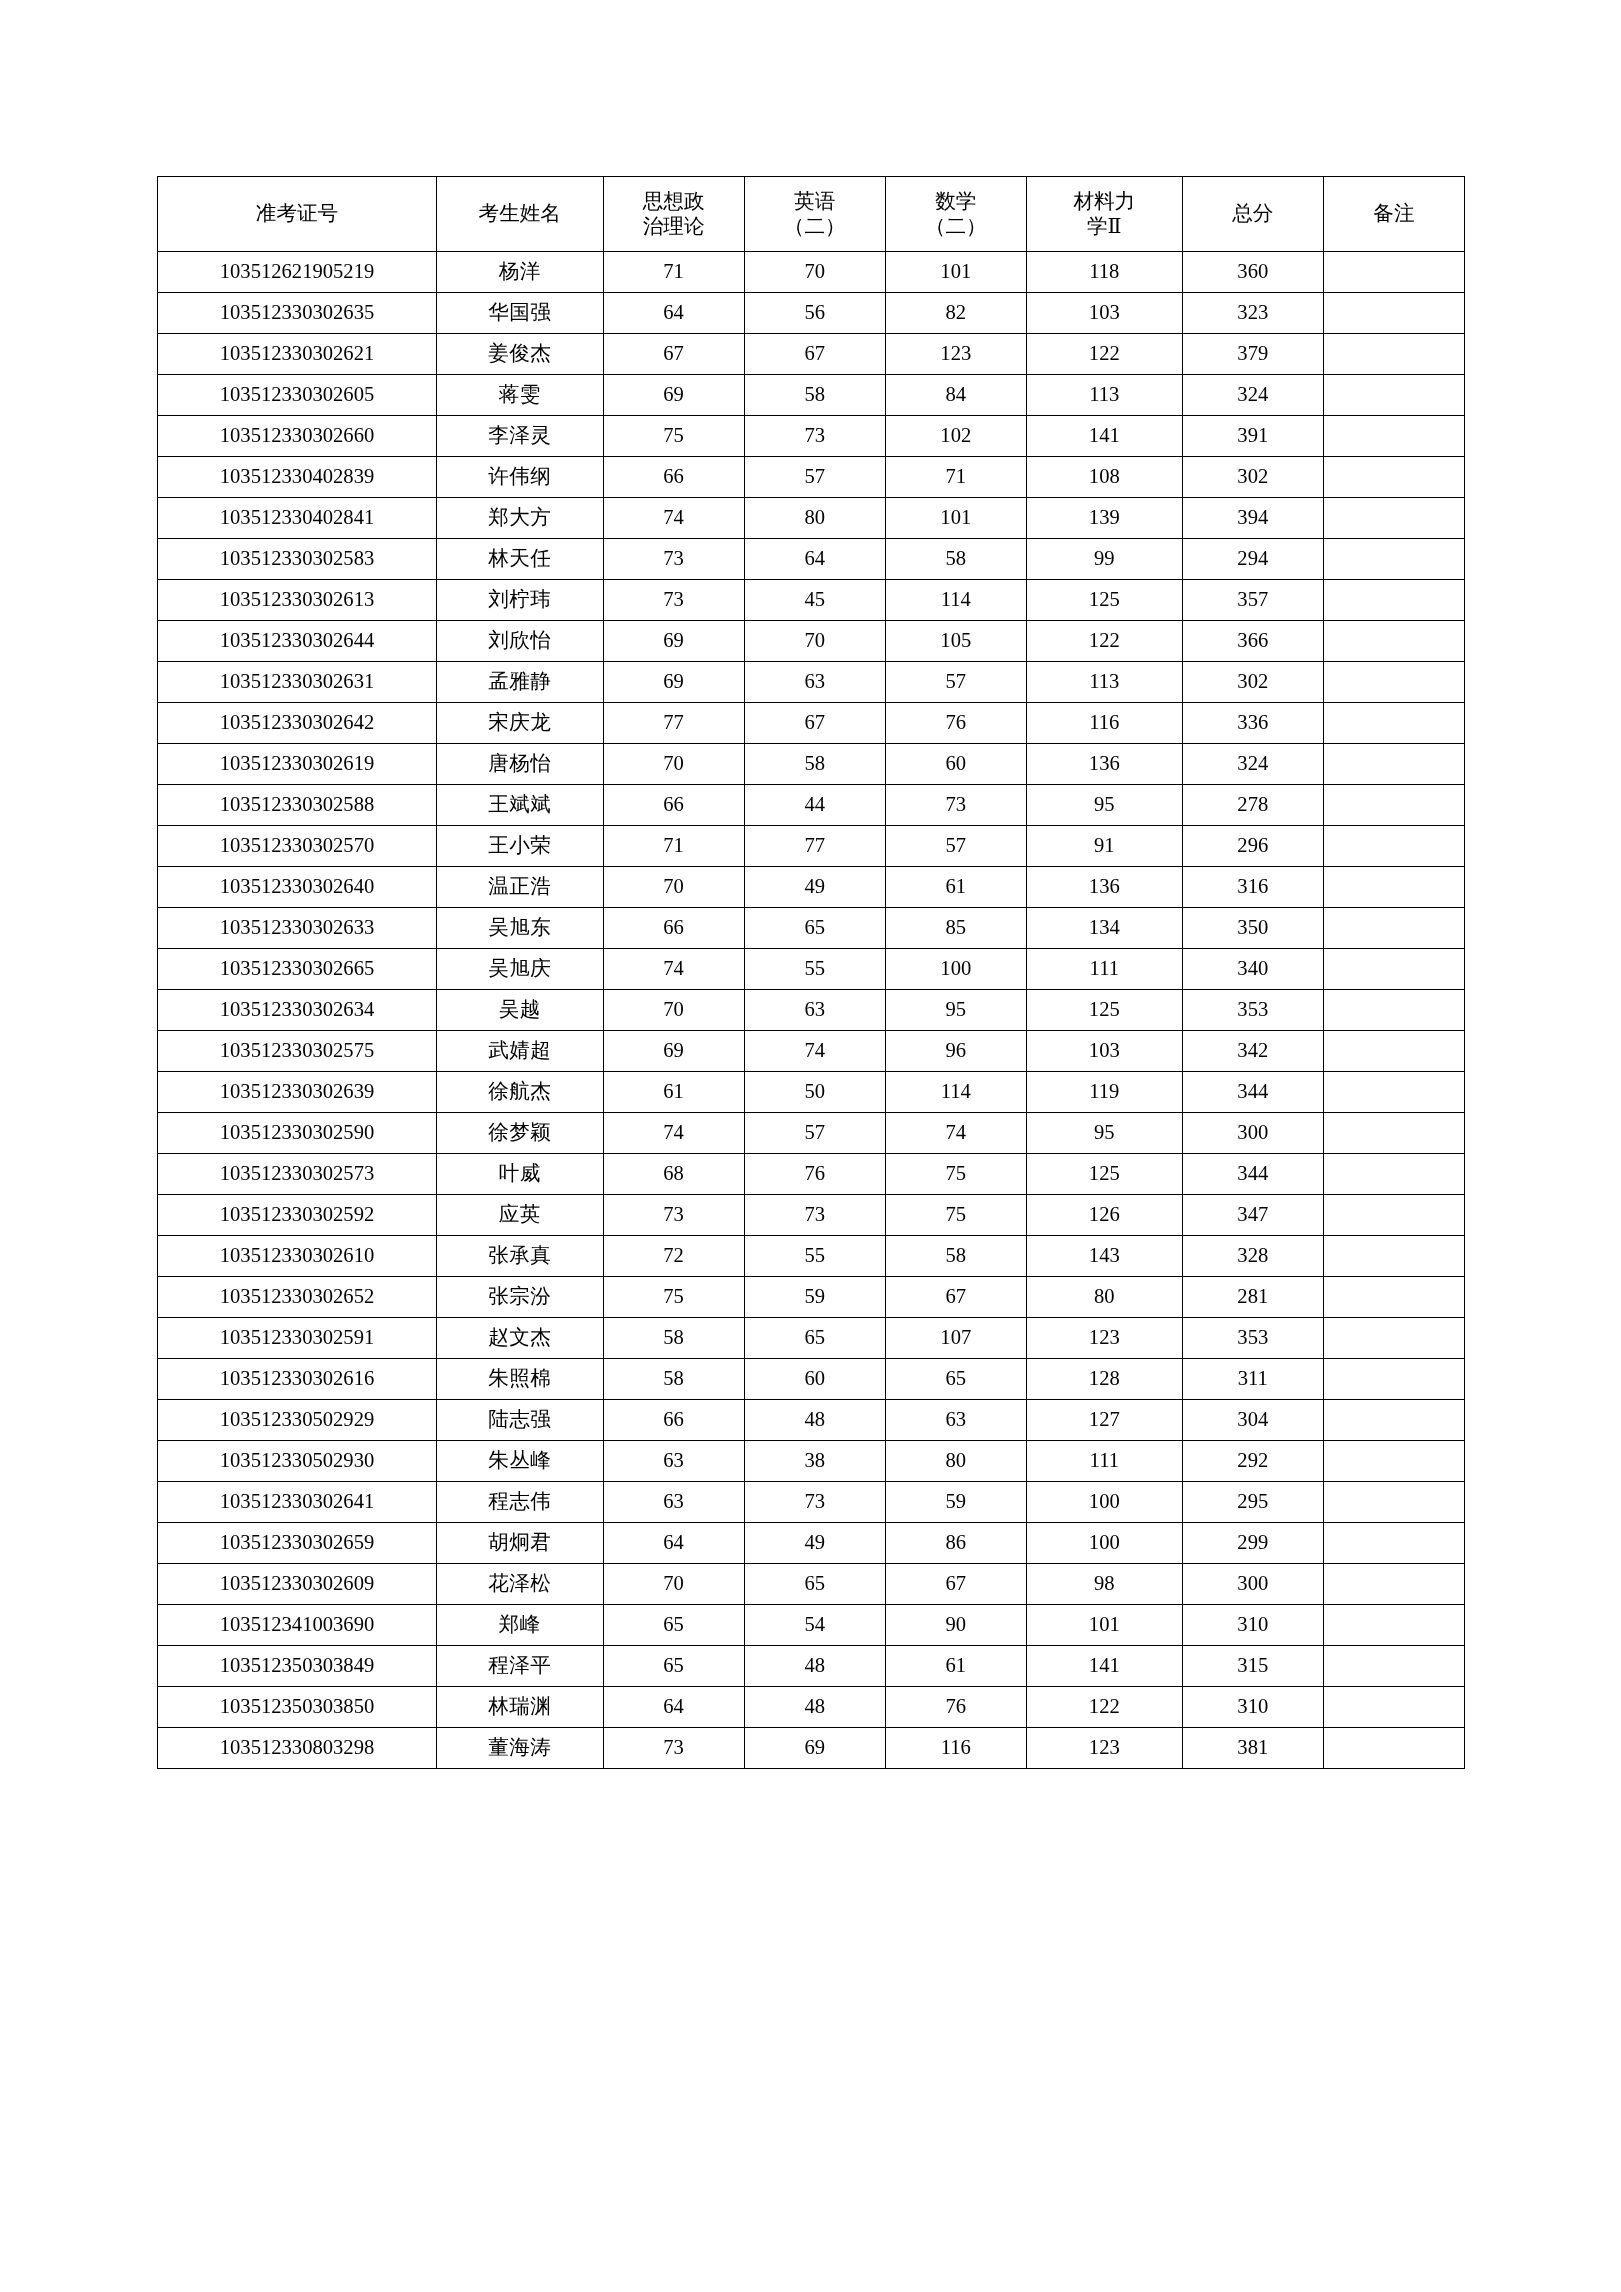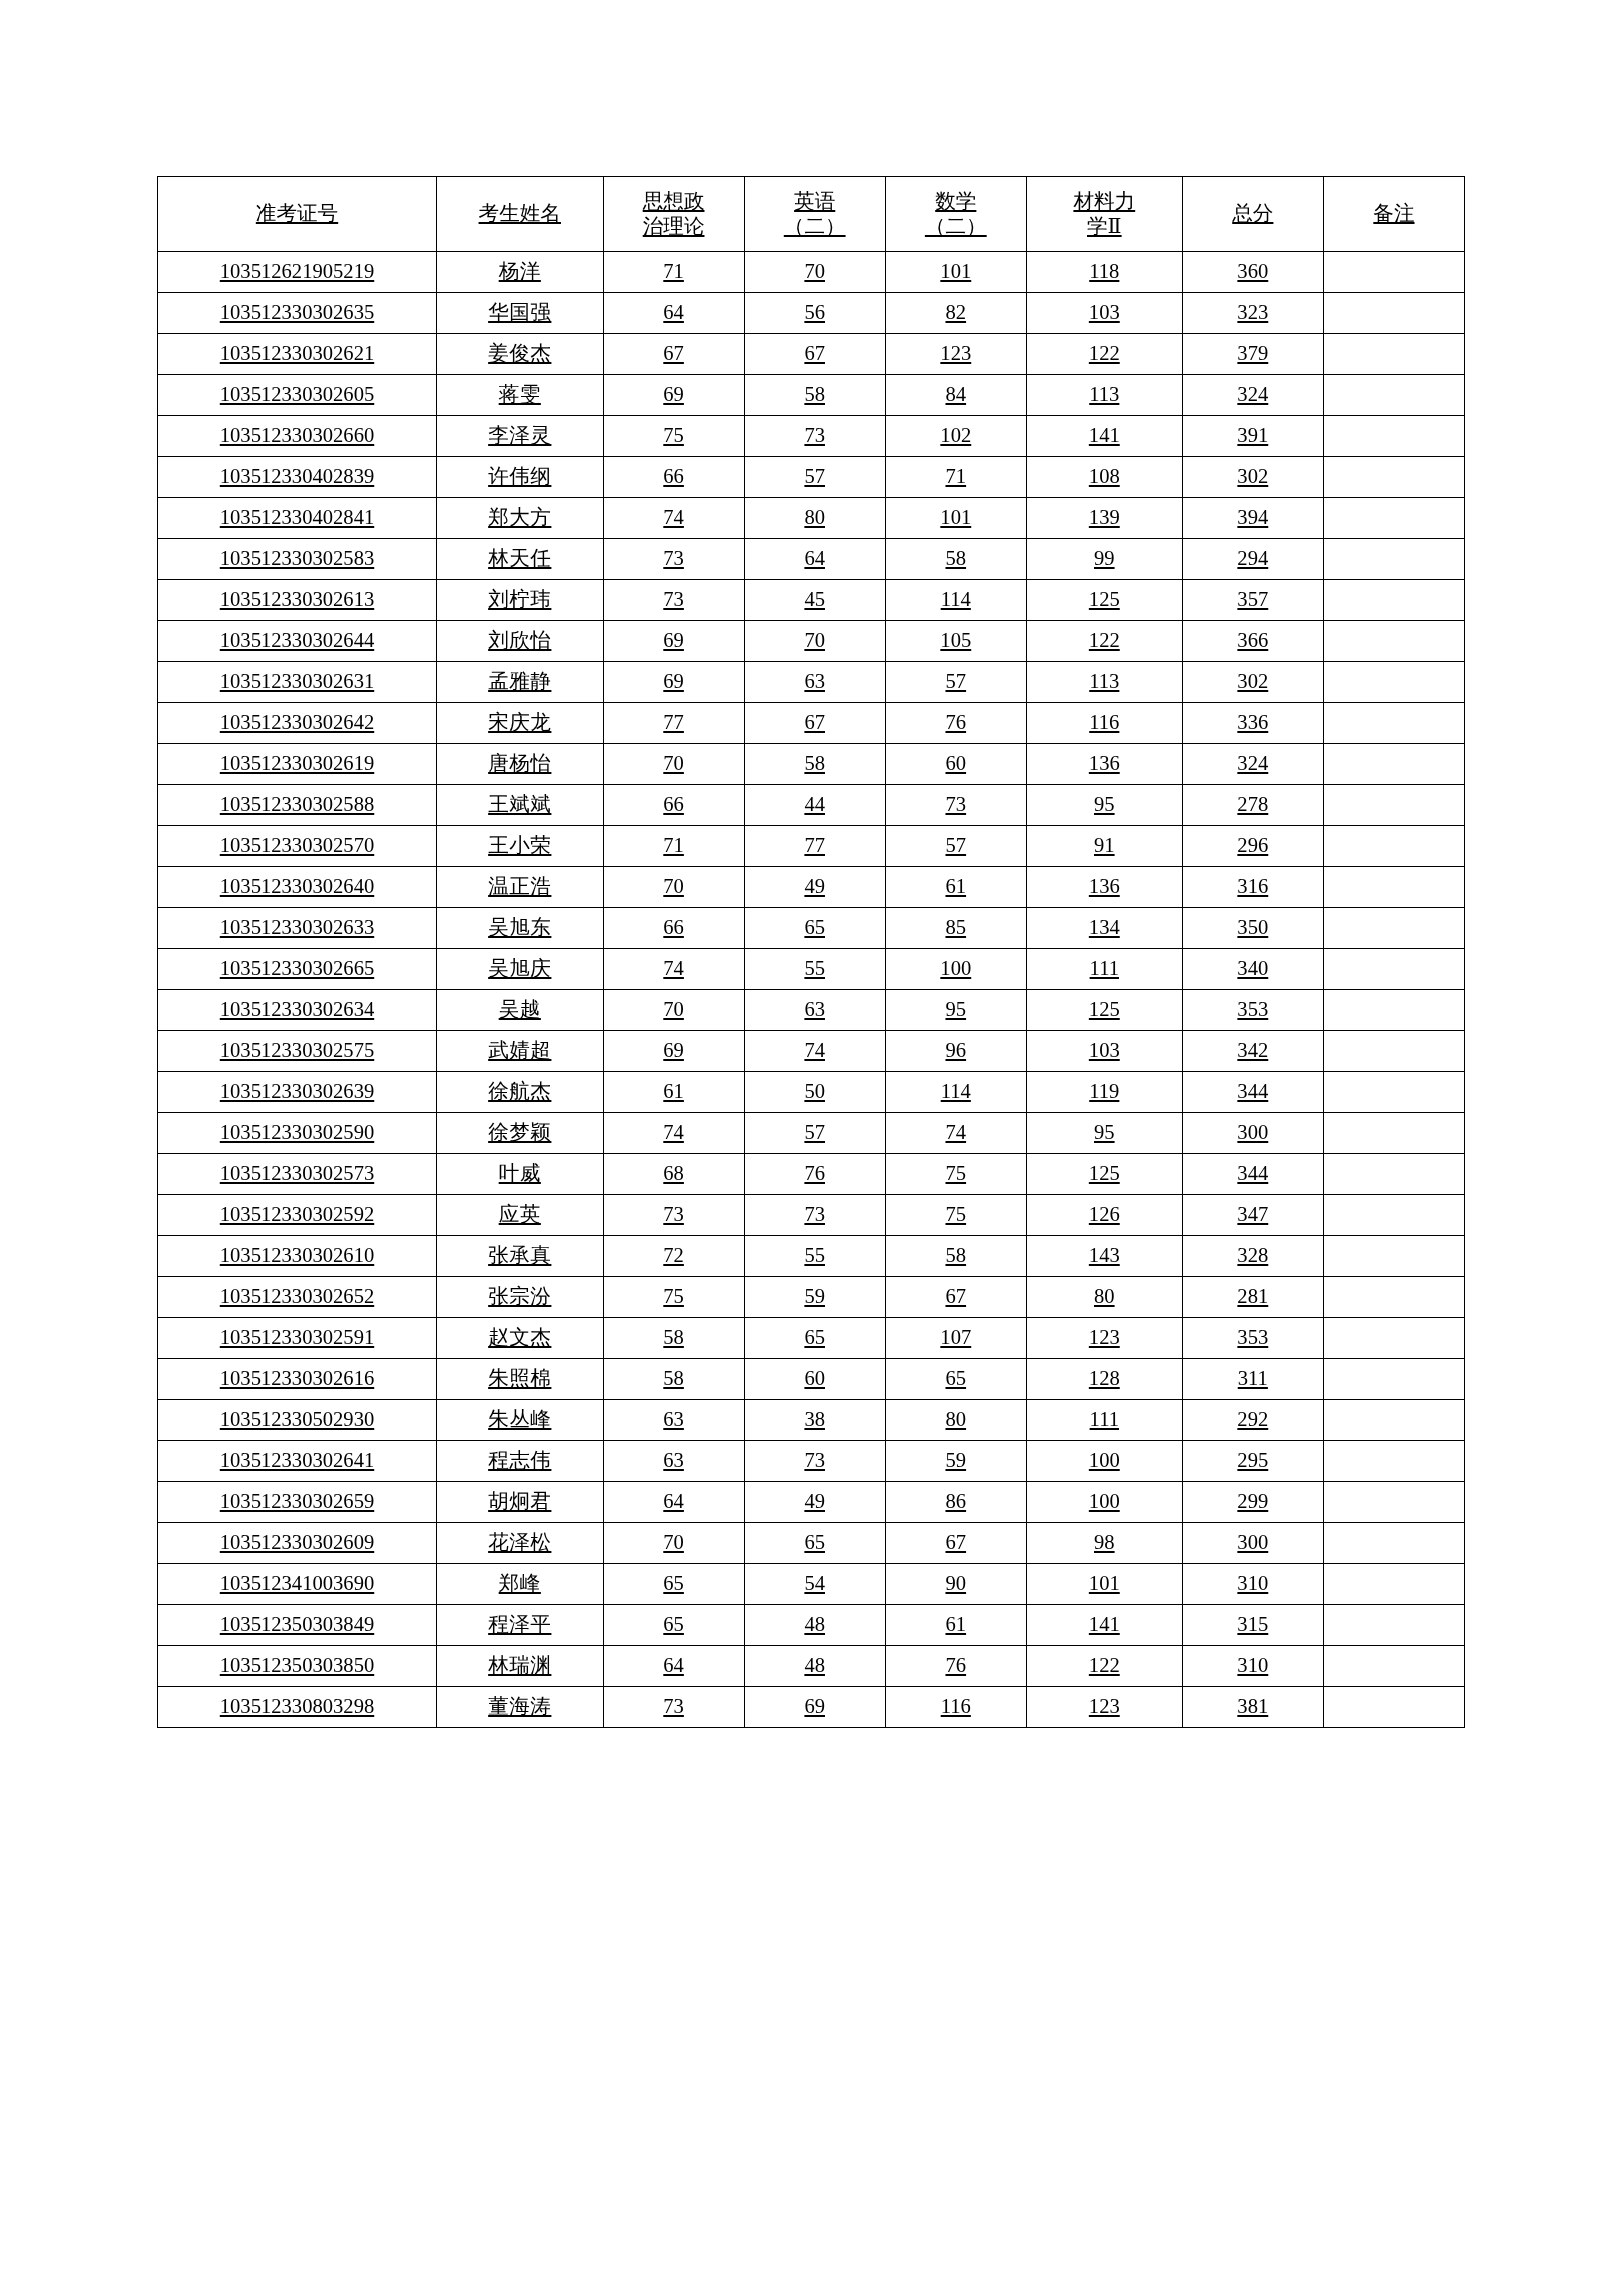--- a/index.html
+++ b/index.html
@@ -17,21 +17,20 @@
     position: relative;
     width: 1621px;
     height: 2293px;
     box-sizing: border-box;
     padding: 176px 157px 0 157px;
   }
   table.score-table {
     border-collapse: collapse;
     width: 1308px;
     table-layout: fixed;
-    text-decoration: underline;
   }
   table.score-table th,
   table.score-table td {
     border: 1.5px solid #000000;
     text-align: center;
     vertical-align: middle;
     font-size: 20.6px;
     line-height: 1.25;
     font-family: "Liberation Serif", "DejaVu Serif", serif;
     padding: 0;
@@ -381,20 +380,30 @@
           <td>103512330302616</td>
           <td class="cell-name">朱照棉</td>
           <td>58</td>
           <td>60</td>
           <td>65</td>
           <td>128</td>
           <td>311</td>
           <td></td>
         </tr>
         <tr>
+          <td>103512330502929</td>
+          <td class="cell-name">陆志强</td>
+          <td>66</td>
+          <td>48</td>
+          <td>63</td>
+          <td>127</td>
+          <td>304</td>
+          <td></td>
+        </tr>
+        <tr>
           <td>103512330502930</td>
           <td class="cell-name">朱丛峰</td>
           <td>63</td>
           <td>38</td>
           <td>80</td>
           <td>111</td>
           <td>292</td>
           <td></td>
         </tr>
         <tr>

